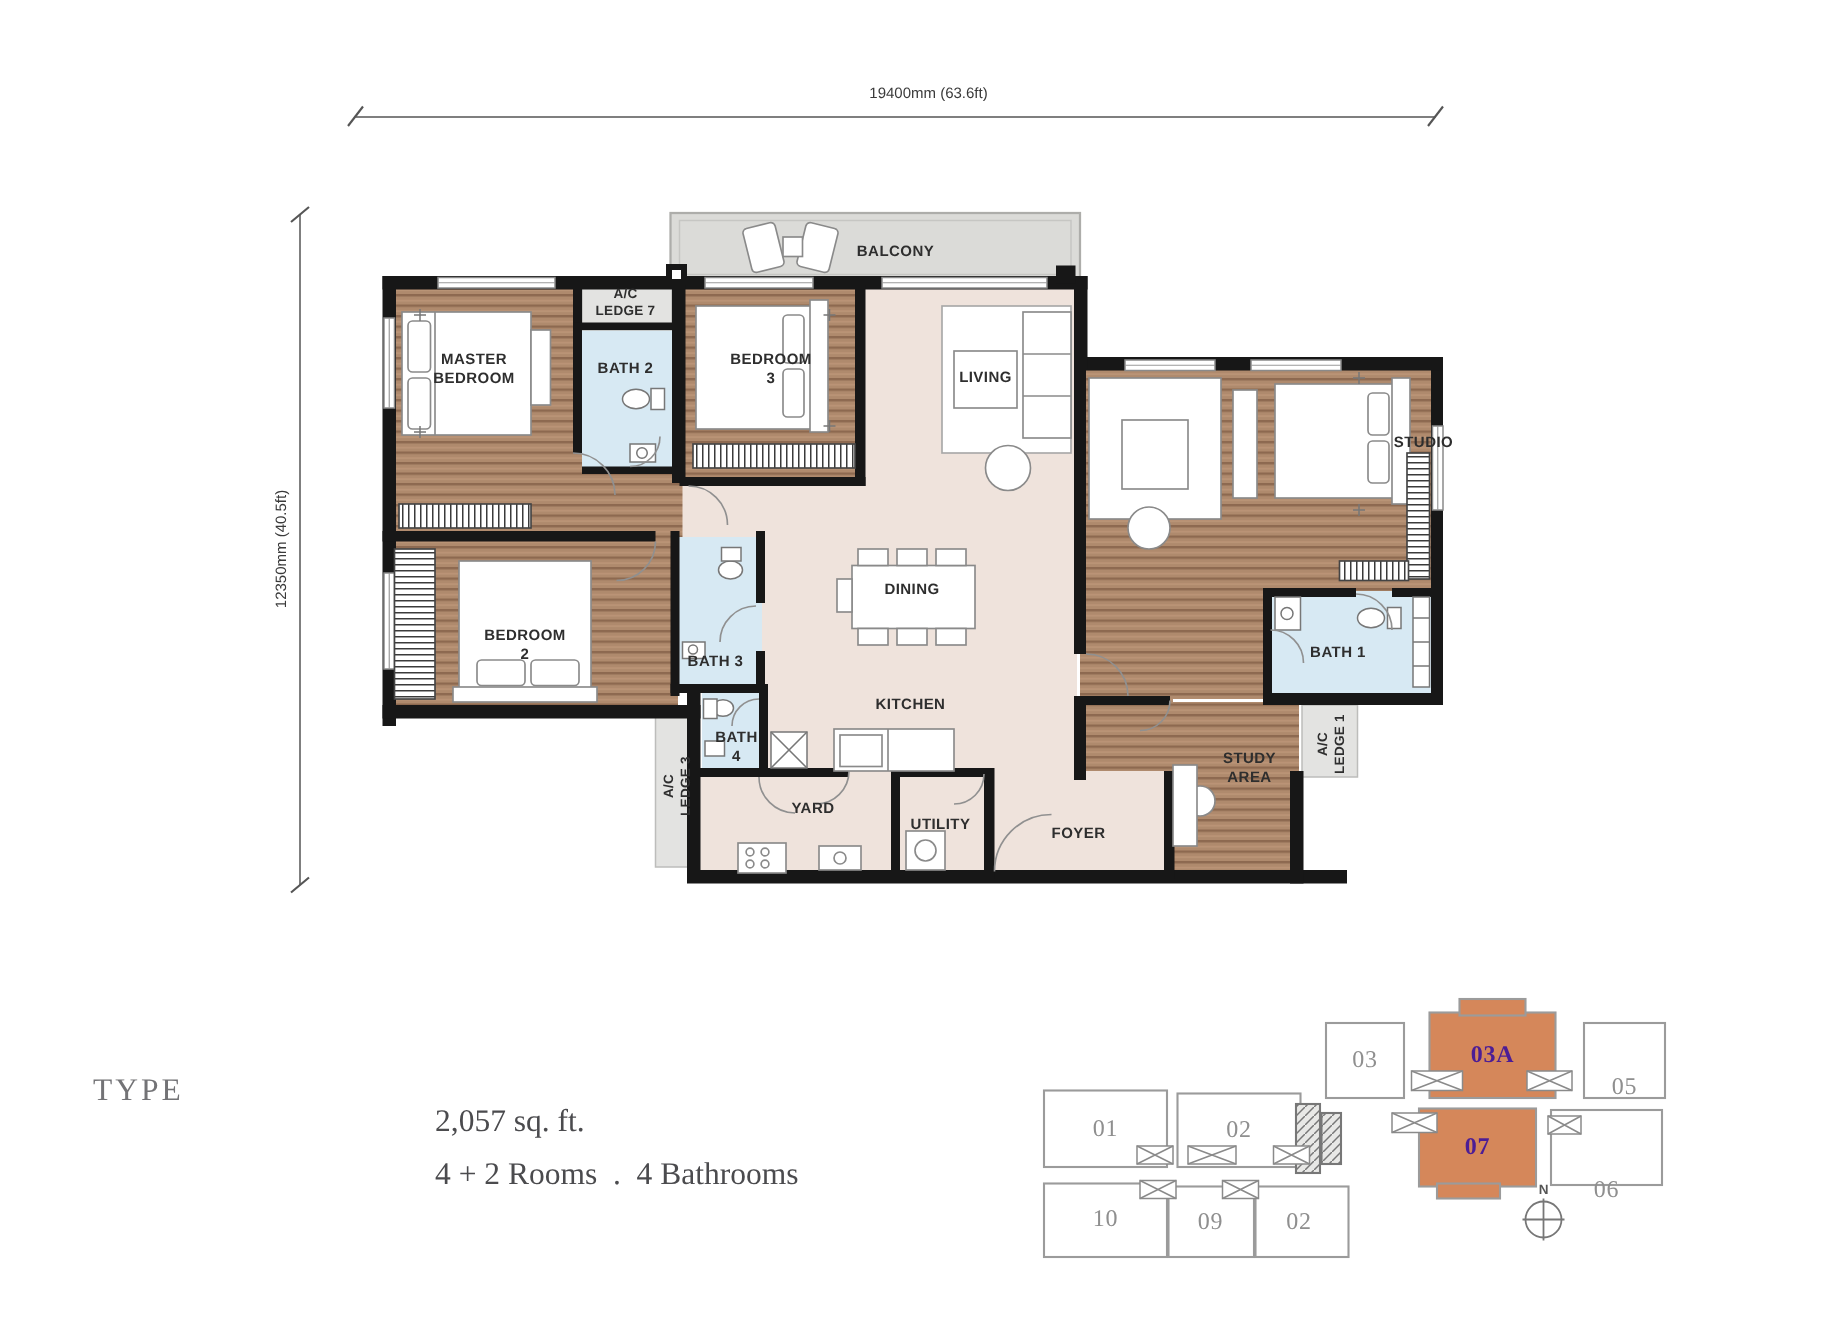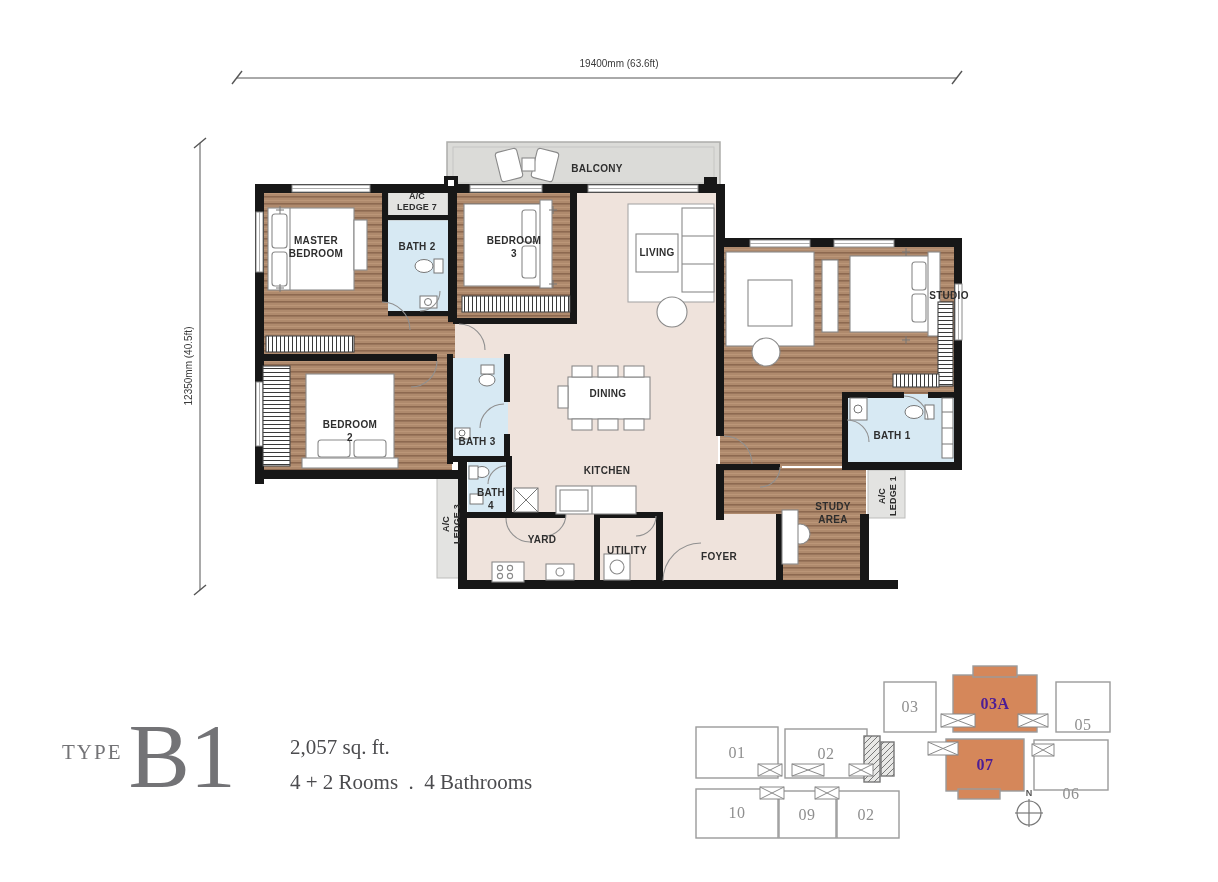--- a/index.html
+++ b/index.html
@@ -351,21 +351,20 @@
 <div class="lbl" style="left:833px;top:513px;">STUDY
 AREA</div>
 <div class="lbl small rot" style="left:888px;top:496px;">A/C
 LEDGE 1</div>
 
 <div class="dim" style="left:619px;top:63px;">19400mm (63.6ft)</div>
 <div class="dim rot" style="left:188px;top:366px;">12350mm (40.5ft)</div>
 
 <div class="title-row">
   <span class="type-word">TYPE</span>
-  <span class="type-code">B1</span>
 </div>
 <div class="spec" style="top:735px;">2,057 sq. ft.</div>
 <div class="spec" style="top:770px;">4 + 2 Rooms  .  4 Bathrooms</div>
 
 <div class="unit-lbl" style="left:910px;top:707px;">03</div>
 <div class="unit-lbl hl" style="left:995px;top:704px;">03A</div>
 <div class="unit-lbl" style="left:1083px;top:725px;">05</div>
 <div class="unit-lbl" style="left:737px;top:753px;">01</div>
 <div class="unit-lbl" style="left:826px;top:754px;">02</div>
 <div class="unit-lbl hl" style="left:985px;top:765px;">07</div>

